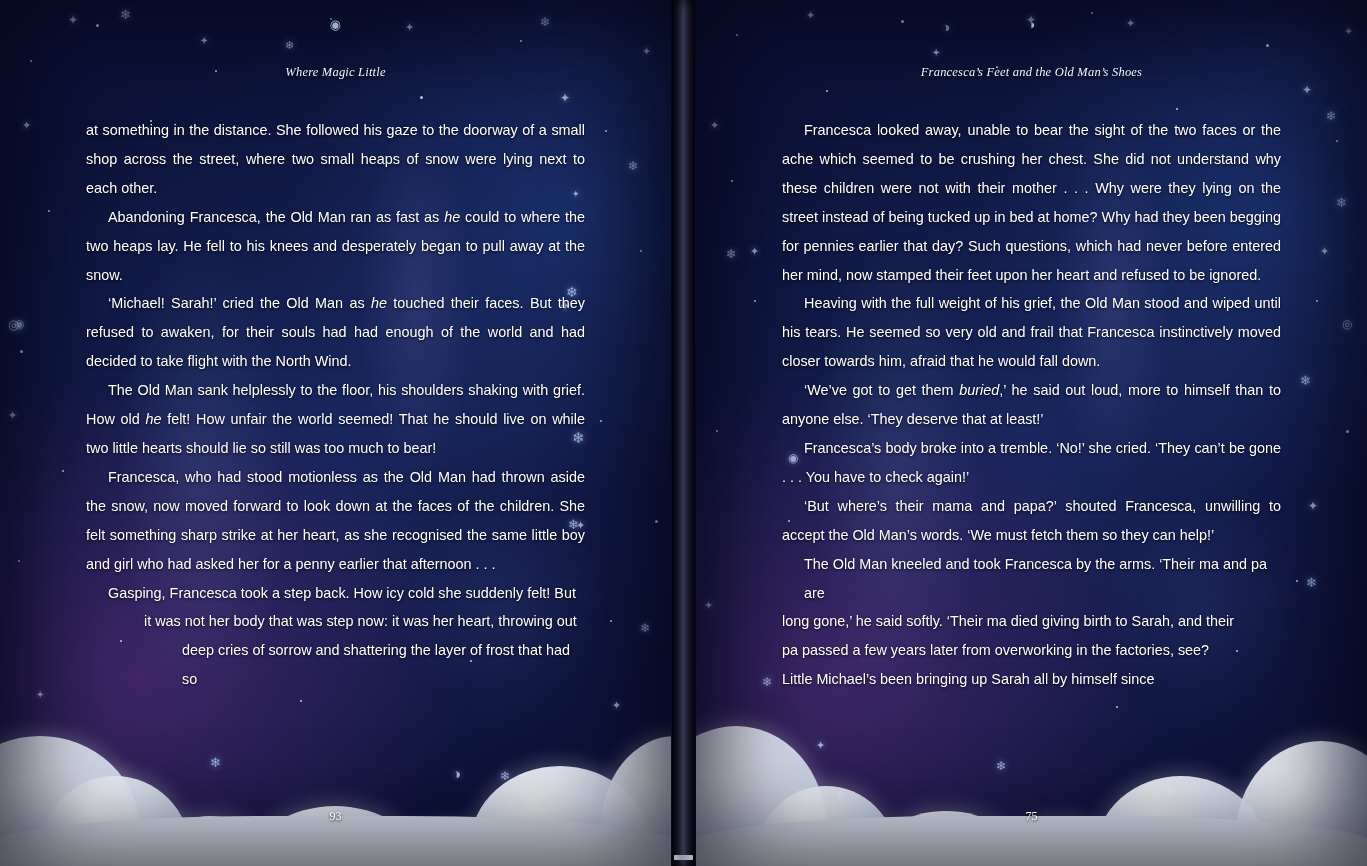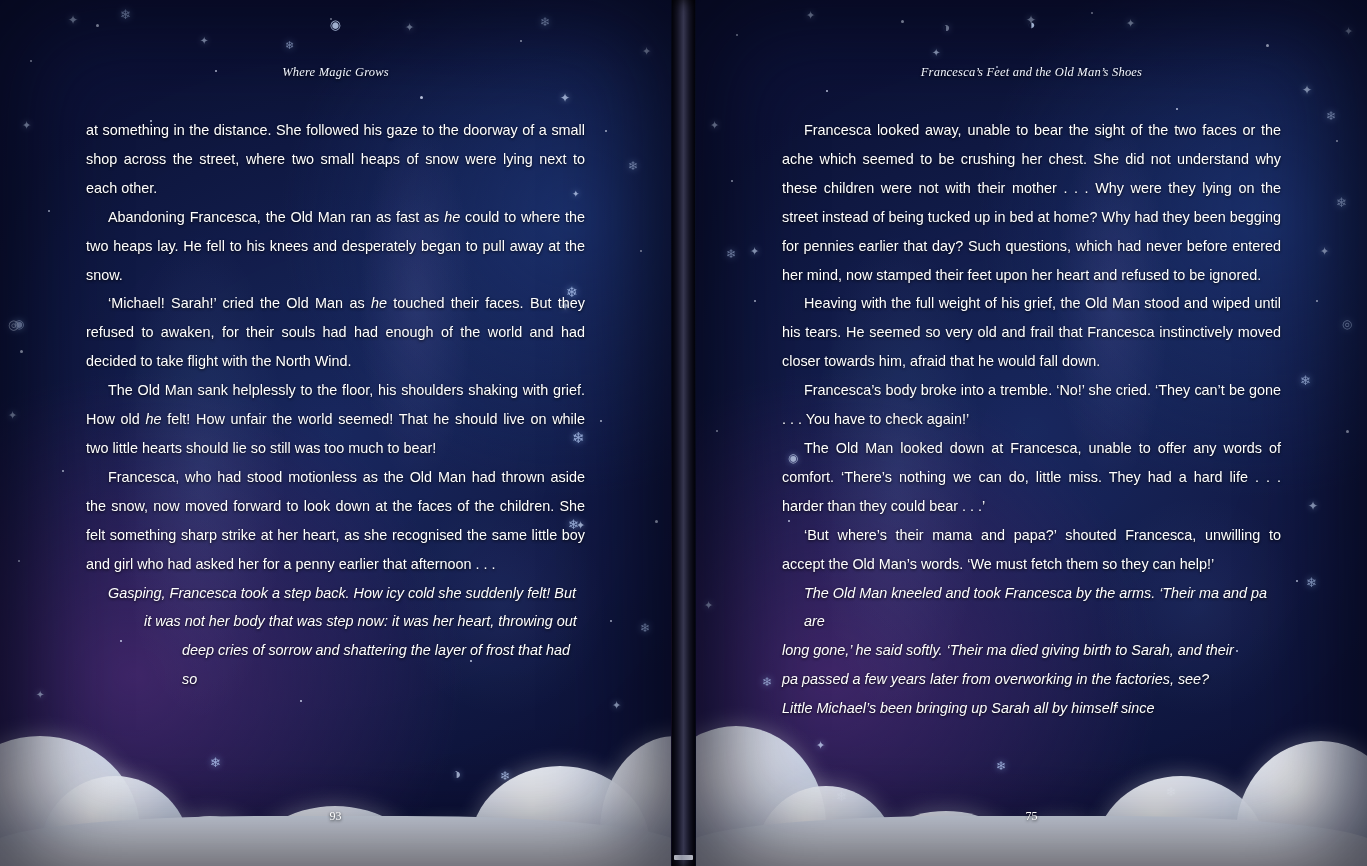--- a/index.html
+++ b/index.html
@@ -154,21 +154,21 @@
     font-size: 14.4px;
     line-height: 28.9px;
     text-align: justify;
     text-shadow: 0 1px 3px rgba(0,0,0,0.85);
   }
   .body-text p { margin: 0; }
   .body-text p.indent { text-indent: 22px; }
   .body-text p.center-ish { text-align: left; }
   .body-text i { font-style: italic; }
 
-  .tail-line { display: block; text-align: left; font-style: italic; }
+  .tail-line { display: block; text-align: left; }
   .tail-1 { padding-left: 22px; }
   .tail-2 { padding-left: 58px; }
   .tail-3 { padding-left: 96px; }
 
   .folio {
     position: absolute;
     bottom: 42px;
     width: 100%;
     left: 0;
     text-align: center;
@@ -247,21 +247,21 @@
       <div class="drift" style="left:380px;  width:140px; height:100px;"></div>
       <div class="drift" style="left:470px;  width:180px; height:160px;"></div>
       <div class="drift" style="left:600px;  width:150px; height:190px;"></div>
       <div class="drift-base"></div>
     </div>
 
     <div class="vignette"></div>
 
     <div class="content">
       <span class="head-orn">◉</span>
-      <div class="running-head">Where Magic Grows</div>
+      <div class="running-head">Where Magic Little</div>
       <div class="body-text">
         <p>at something in the distance. She followed his gaze to the doorway of a small shop across the street, where two small heaps of snow were lying next to each other.</p>
         <p class="indent">Abandoning Francesca, the Old Man ran as fast as <i>he</i> could to where the two heaps lay. He fell to his knees and desperately began to pull away at the snow.</p>
         <p class="indent">‘Michael! Sarah!’ cried the Old Man as <i>he</i> touched their faces. But they refused to awaken, for their souls had had enough of the world and had decided to take flight with the North Wind.</p>
         <p class="indent">The Old Man sank helplessly to the floor, his shoulders shaking with grief. How old <i>he</i> felt! How unfair the world seemed! That he should live on while two little hearts should lie so still was too much to bear!</p>
         <p class="indent">Francesca, who had stood motionless as the Old Man had thrown aside the snow, now moved forward to look down at the faces of the children. She felt something sharp strike at her heart, as she recognised the same little boy and girl who had asked her for a penny earlier that afternoon . . .</p>
         <p class="center-ish">
           <span class="tail-line tail-1">Gasping, Francesca took a step back. How icy cold she suddenly felt! But</span>
           <span class="tail-line tail-2">it was not her body that was step now: it was her heart, throwing out</span>
           <span class="tail-line tail-3">deep cries of sorrow and shattering the layer of frost that had so</span>
@@ -339,22 +339,22 @@
     </div>
 
     <div class="vignette"></div>
 
     <div class="content">
       <span class="head-orn">◑</span>
       <div class="running-head">Francesca’s Feet and the Old Man’s Shoes</div>
       <div class="body-text">
         <p class="indent">Francesca looked away, unable to bear the sight of the two faces or the ache which seemed to be crushing her chest. She did not understand why these children were not with their mother . . . Why were they lying on the street instead of being tucked up in bed at home? Why had they been begging for pennies earlier that day? Such questions, which had never before entered her mind, now stamped their feet upon her heart and refused to be ignored.</p>
         <p class="indent">Heaving with the full weight of his grief, the Old Man stood and wiped until his tears. He seemed so very old and frail that Francesca instinctively moved closer towards him, afraid that he would fall down.</p>
+        <p class="indent">‘We’ve got to get them <i>buried</i>,’ he said out loud, more to himself than to anyone else. ‘They deserve that at least!’</p>
         <p class="indent">Francesca’s body broke into a tremble. ‘No!’ she cried. ‘They can’t be gone . . . You have to check again!’</p>
-        <p class="indent">The Old Man looked down at Francesca, unable to offer any words of comfort. ‘There’s nothing we can do, little miss. They had a hard life . . . harder than they could bear . . .’</p>
         <p class="indent">‘But where’s their mama and papa?’ shouted Francesca, unwilling to accept the Old Man’s words. ‘We must fetch them so they can help!’</p>
         <p class="center-ish">
           <span class="tail-line tail-1">The Old Man kneeled and took Francesca by the arms. ‘Their ma and pa are</span>
           <span class="tail-line">long gone,’ he said softly. ‘Their ma died giving birth to Sarah, and their</span>
           <span class="tail-line">pa passed a few years later from overworking in the factories, see?</span>
           <span class="tail-line">Little Michael’s been bringing up Sarah all by himself since</span>
         </p>
       </div>
     </div>
 

